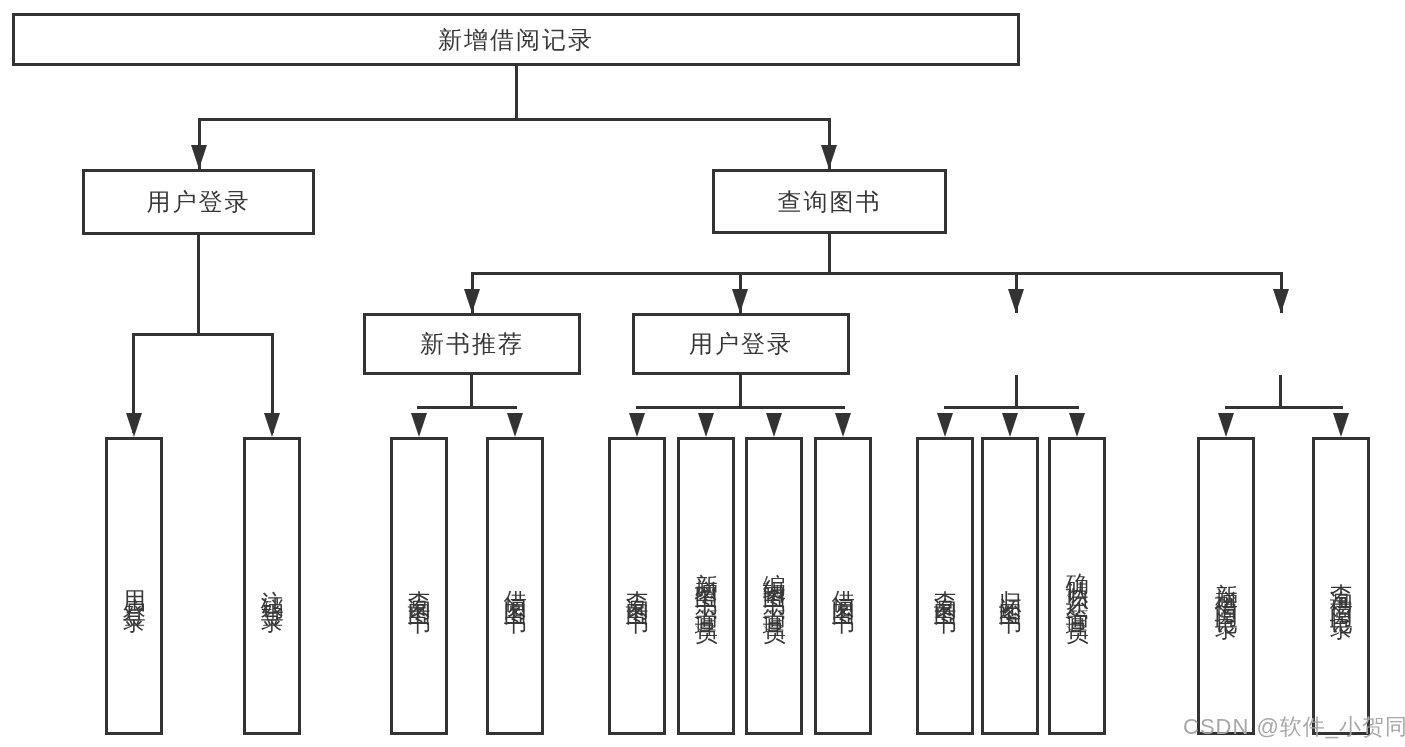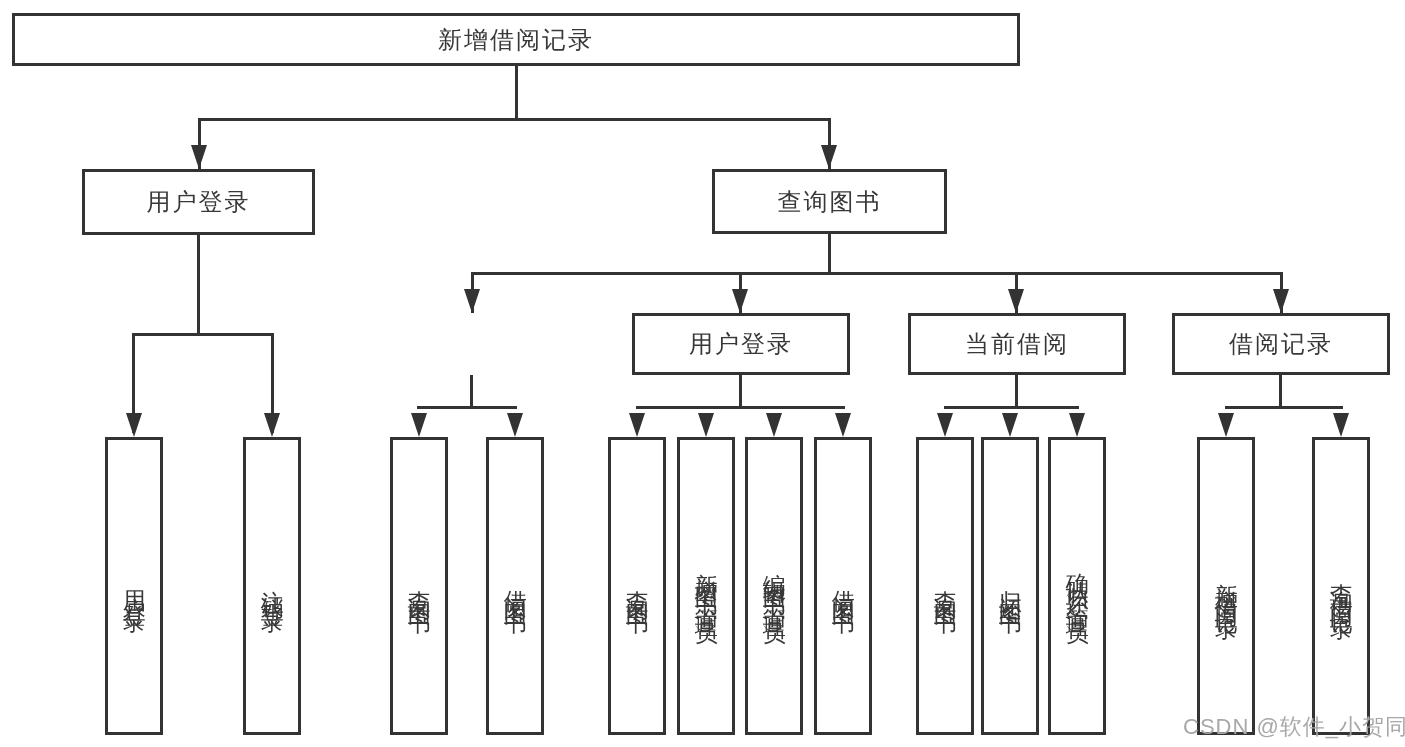--- a/index.html
+++ b/index.html
@@ -89,28 +89,25 @@
   <div class="line" style="left:471px;top:272px;width:812px;height:3px;"></div>
   <div class="line" style="left:471px;top:272px;width:3px;height:41px;"></div>
   <div class="line" style="left:739px;top:272px;width:3px;height:41px;"></div>
   <div class="line" style="left:1015px;top:272px;width:3px;height:41px;"></div>
   <div class="line" style="left:1280px;top:272px;width:3px;height:41px;"></div>
   <div class="arrow" style="left:464px;top:289px;"></div>
   <div class="arrow" style="left:732px;top:289px;"></div>
   <div class="arrow" style="left:1008px;top:289px;"></div>
   <div class="arrow" style="left:1273px;top:289px;"></div>
 
+  <div class="box" style="left:363px;top:313px;width:218px;height:62px;">
+    <span class="hlabel">新书推荐</span>
+  </div>
   <div class="box" style="left:632px;top:313px;width:218px;height:62px;">
     <span class="hlabel">用户登录</span>
-  </div>
-  <div class="box" style="left:908px;top:313px;width:218px;height:62px;">
-    <span class="hlabel">当前借阅</span>
-  </div>
-  <div class="box" style="left:1172px;top:313px;width:218px;height:62px;">
-    <span class="hlabel">借阅记录</span>
   </div>
 
   <div class="line" style="left:470px;top:375px;width:3px;height:33px;"></div>
   <div class="line" style="left:417px;top:406px;width:100px;height:3px;"></div>
   <div class="arrow" style="left:411px;top:413px;"></div>
   <div class="arrow" style="left:507px;top:413px;"></div>
 
   <div class="line" style="left:739px;top:375px;width:3px;height:33px;"></div>
   <div class="line" style="left:636px;top:406px;width:209px;height:3px;"></div>
   <div class="arrow" style="left:629px;top:413px;"></div>

